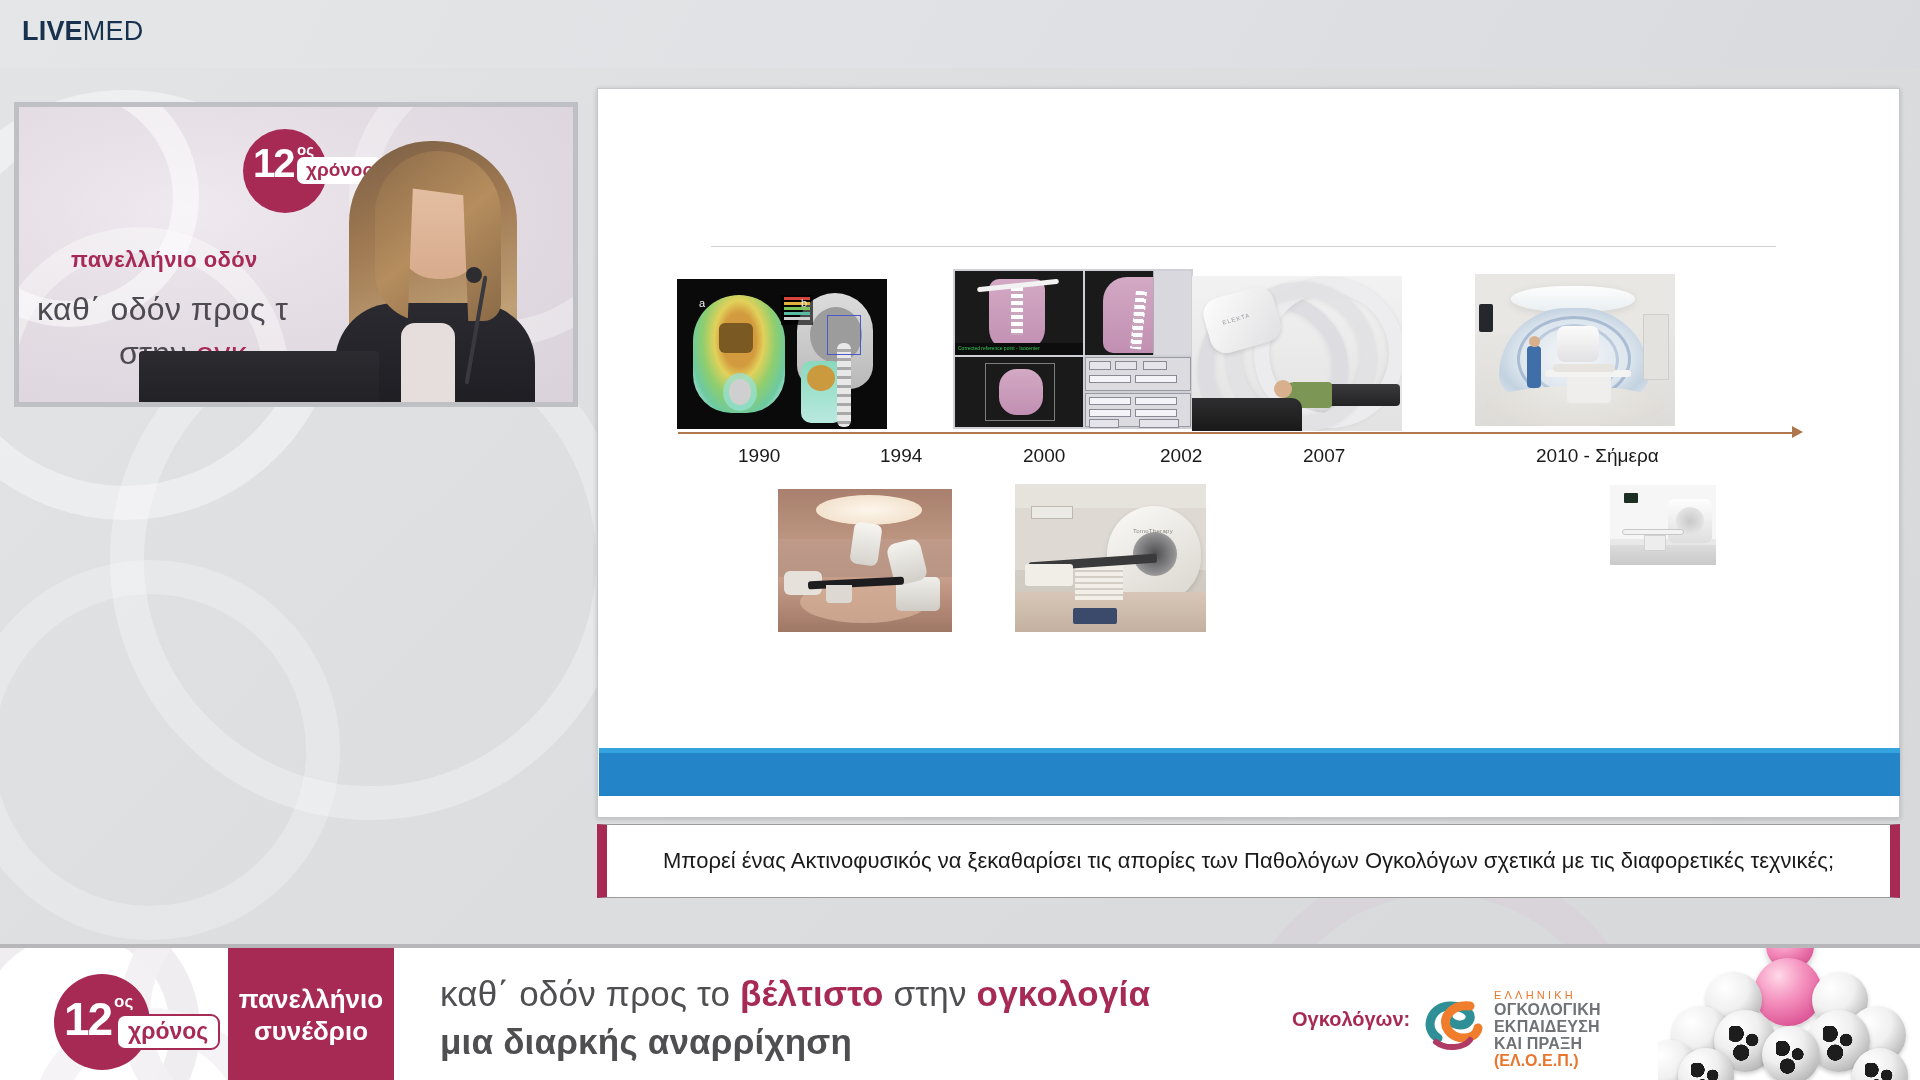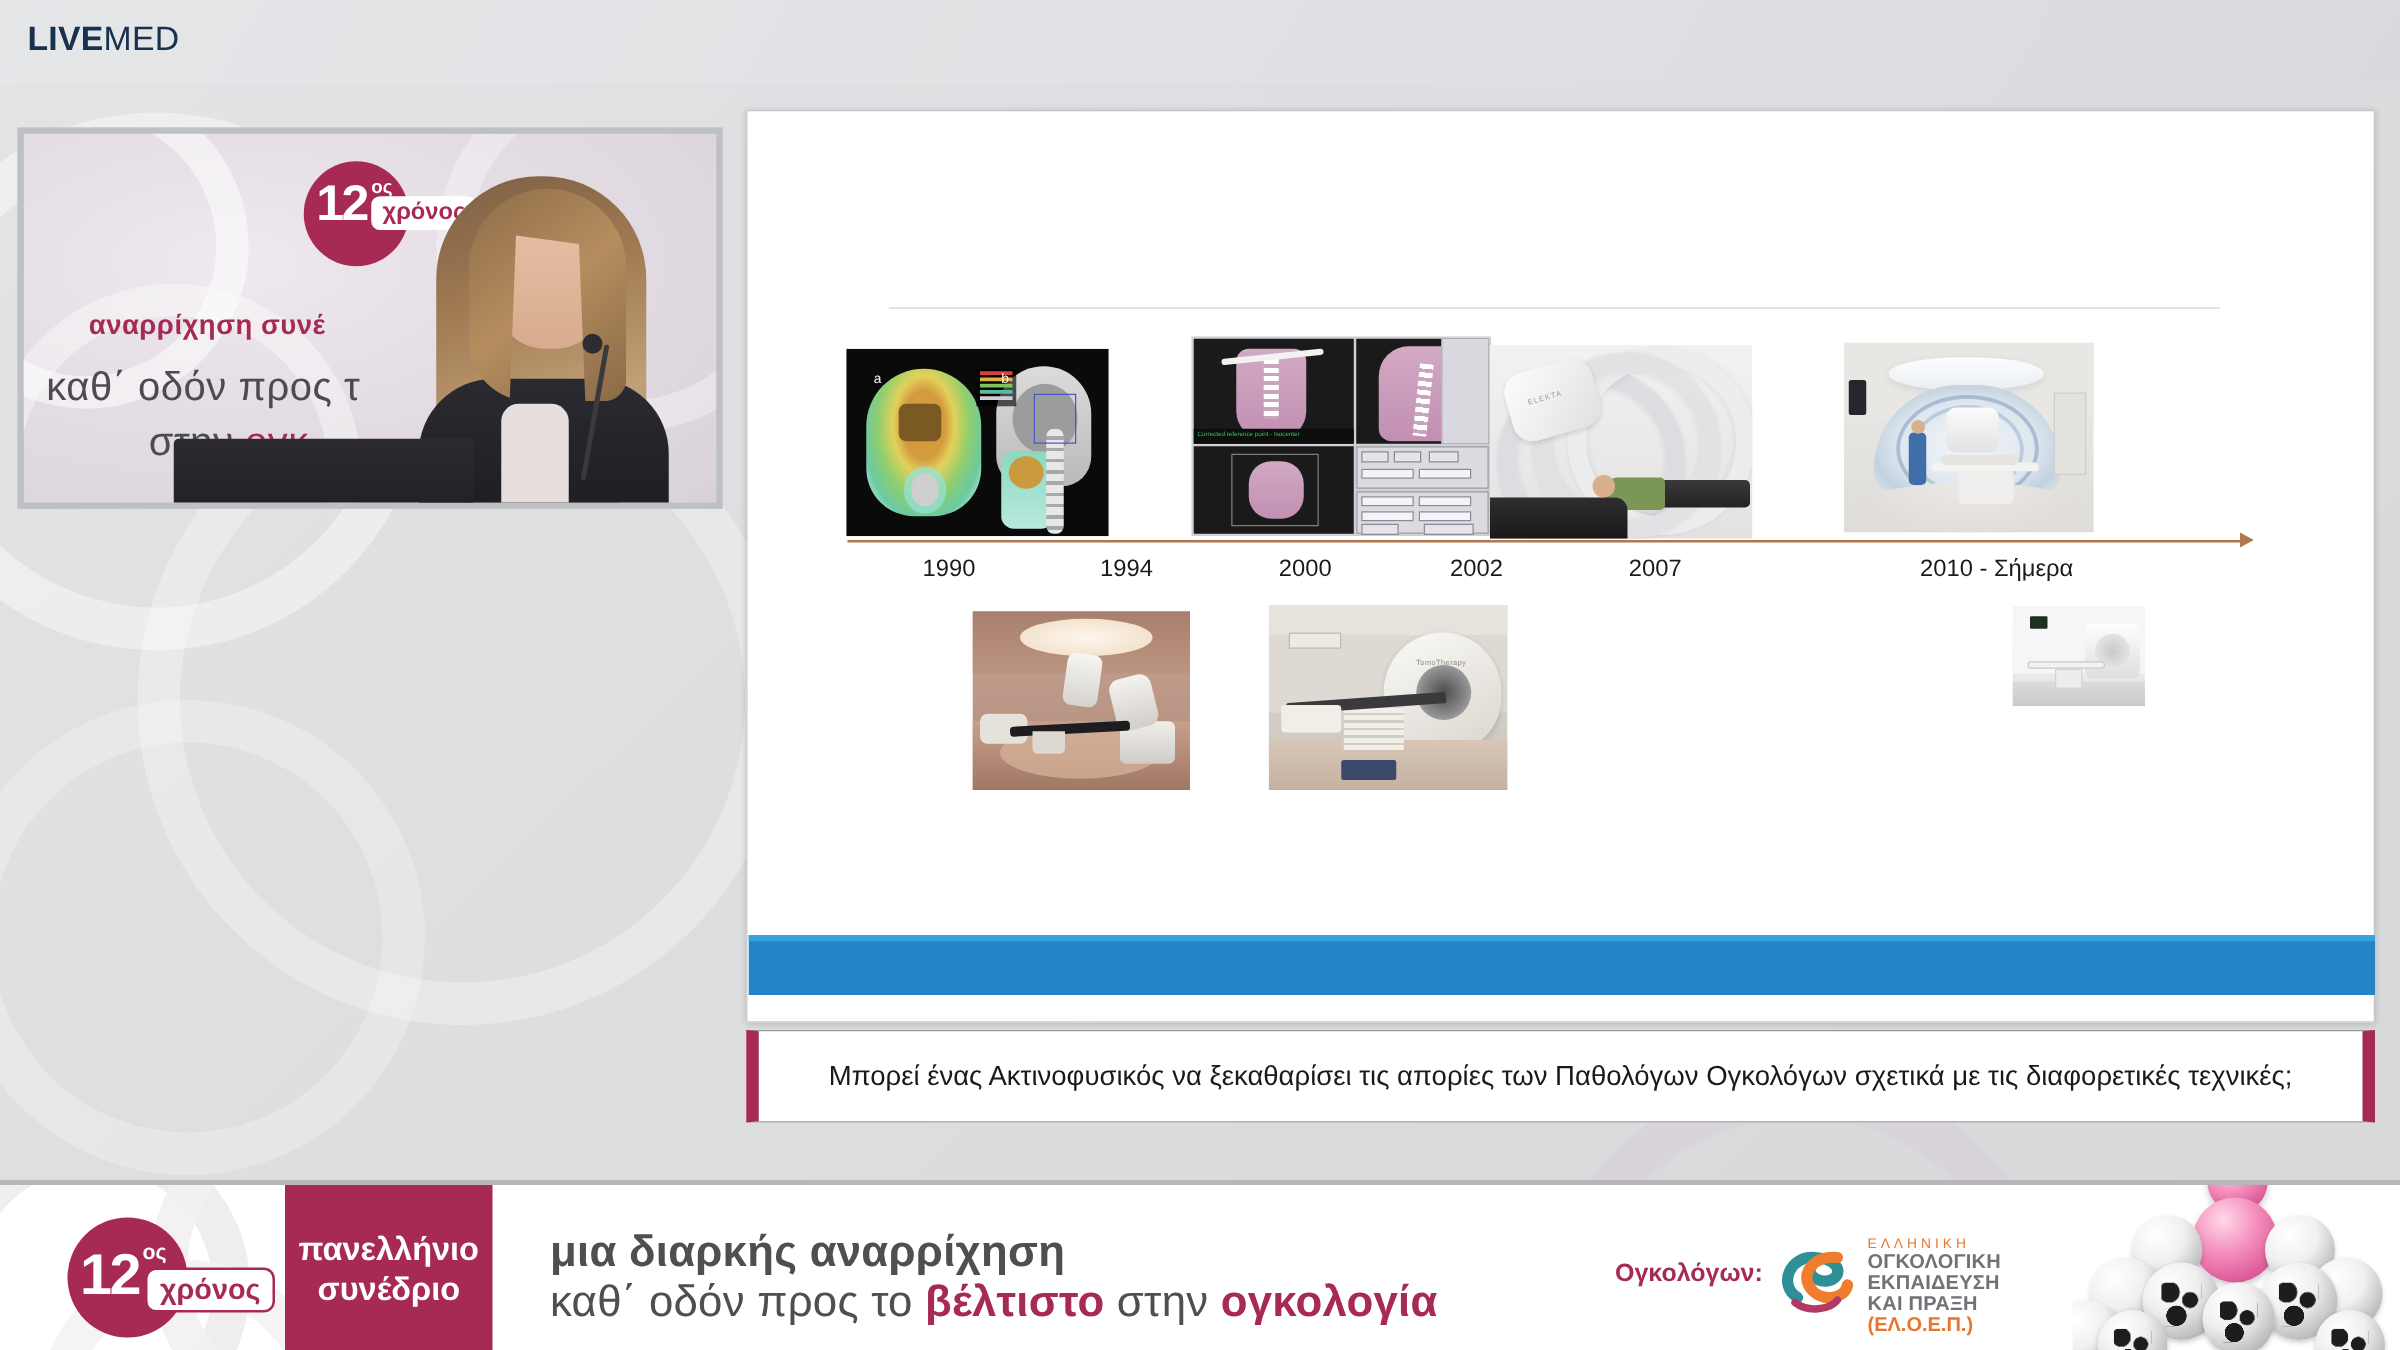--- a/index.html
+++ b/index.html
@@ -617,21 +617,21 @@
     <div class="vid-inner">
       <div class="vid-backdrop-arc v1"></div>
       <div class="vid-backdrop-arc v2"></div>
       <div class="vid-backdrop-arc v3"></div>
 
       <div class="vlogo">
         <span class="num">12</span>
         <span class="os">ος</span>
       </div>
       <div class="vchron">χρόνος</div>
-      <div class="vline1">αναρρίχηση συνέ</div>
+      <div class="vline1">πανελλήνιο οδόν</div>
       <div class="vline2">
         <span>καθ΄ οδόν προς τ</span>
       </div>
       <div class="vline3">
         <span>στην </span><span class="hl">ογκ</span>
       </div>
 
       <div class="person-hair-back"></div>
       <div class="person-body"></div>
       <div class="person-shirt"></div>
@@ -808,22 +808,22 @@
     <span class="os">ος</span>
   </div>
   <div id="f-chron">χρόνος</div>
 
   <div id="f-block">
     <span>πανελλήνιο</span>
     <span>συνέδριο</span>
   </div>
 
   <div id="f-tagline">
+    <div id="f-tag1"><span>καθ΄ οδόν προς το </span><span class="hl">βέλτιστο</span><span> στην </span><span class="hl">ογκολογία</span></div>
     <div id="f-tag2">μια διαρκής αναρρίχηση</div>
-    <div id="f-tag1"><span>καθ΄ οδόν προς το </span><span class="hl">βέλτιστο</span><span> στην </span><span class="hl">ογκολογία</span></div>
   </div>
 
   <div id="f-org-label">Ογκολόγων:</div>
 
   <div id="f-org-mark">
     <svg viewBox="0 0 72 64" width="72" height="64" aria-hidden="true">
       <path d="M20 44 C4 34, 14 10, 34 12 C50 13, 56 22, 50 28 C44 34, 30 30, 30 22" fill="none" stroke="#2e8f96" stroke-width="9" stroke-linecap="round"></path>
       <path d="M52 12 C34 10, 22 24, 30 36 C38 48, 58 46, 60 34" fill="none" stroke="#ef7d2b" stroke-width="9" stroke-linecap="round"></path>
       <path d="M18 48 C28 56, 46 54, 52 46" fill="none" stroke="#b03a63" stroke-width="6" stroke-linecap="round"></path>
     </svg>

